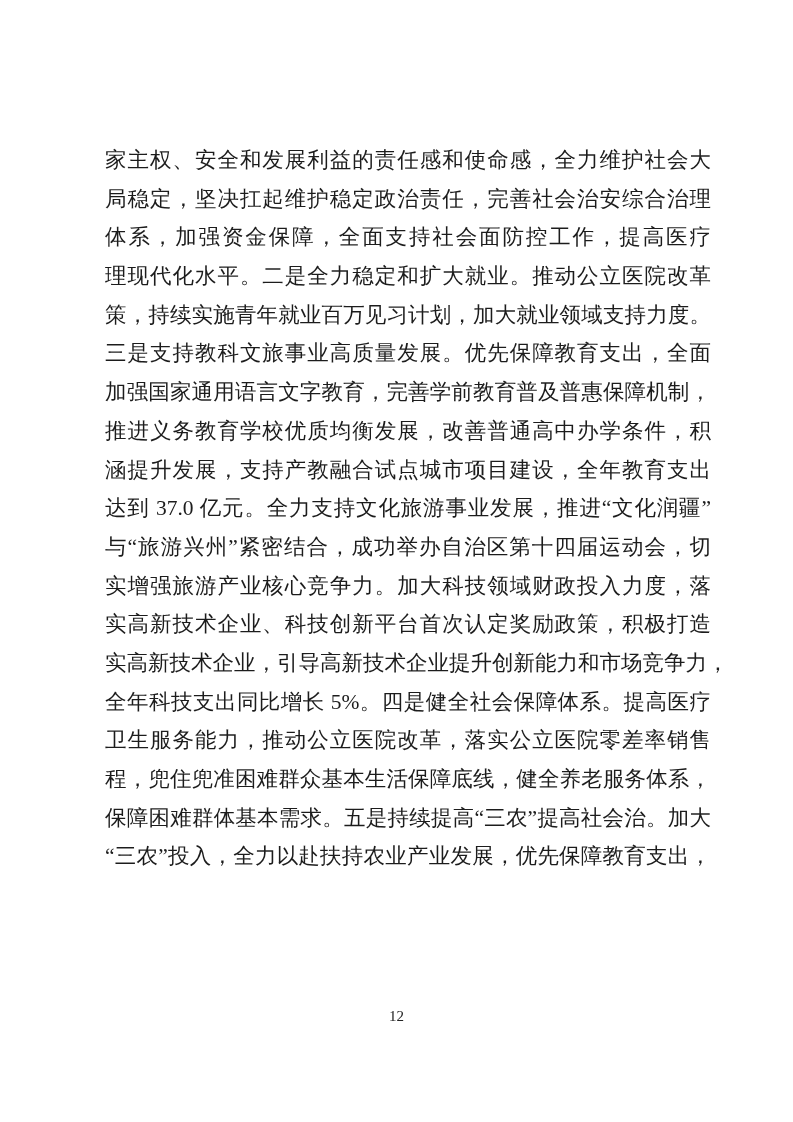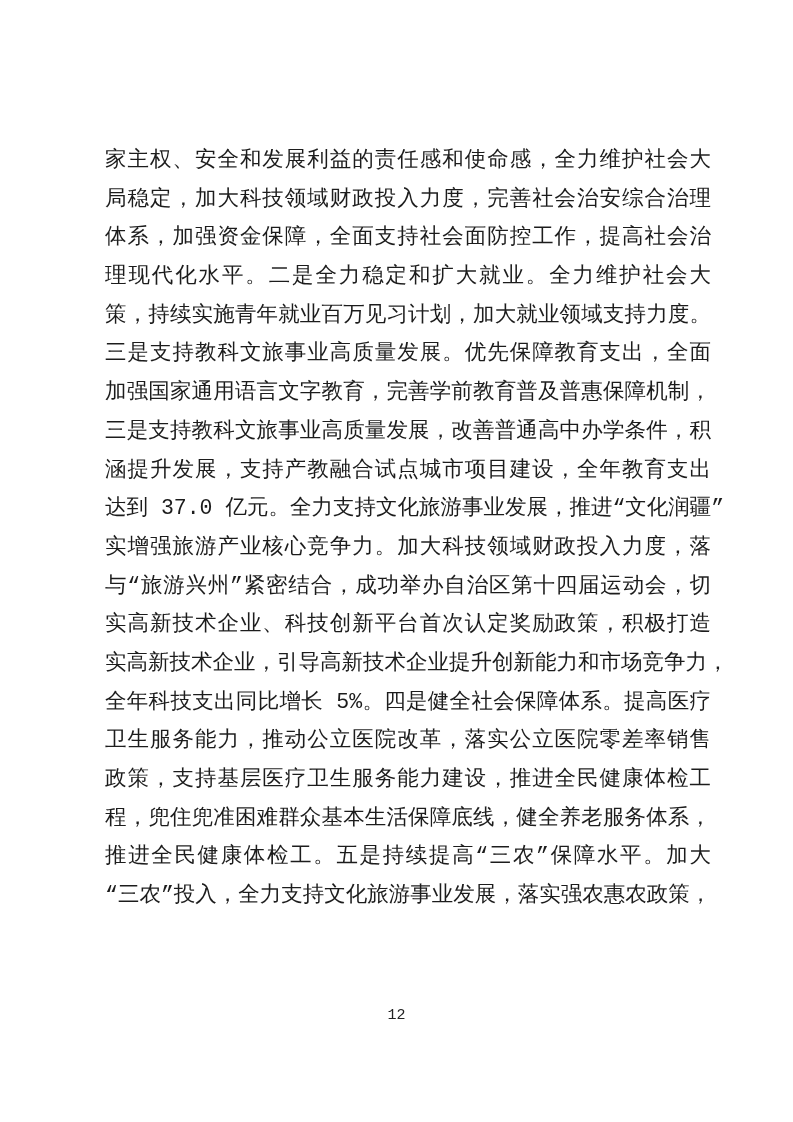--- a/index.html
+++ b/index.html
@@ -6,21 +6,21 @@
     margin: 0;
     padding: 0;
     background: #ffffff;
   }
   .page {
     position: relative;
     width: 793px;
     height: 1122px;
     background: #ffffff;
     overflow: hidden;
-    font-family: Liberation Mono, monospace;
+    font-family: Liberation Serif, serif;
     color: #1c1c1c;
   }
   .text-block {
     position: absolute;
     left: 105px;
     top: 141px;
     width: 606px;
   }
   .line {
     height: 38.7px;
@@ -42,34 +42,33 @@
     line-height: 22px;
     color: #222222;
   }
 </style>
 </head>
 <body>
 
 <div class="page">
   <div class="text-block">
     <div class="line">家主权、安全和发展利益的责任感和使命感，全力维护社会大</div>
-    <div class="line">局稳定，加大科技领域财政投入力度，完善社会治安综合治理</div>
-    <div class="line">体系，加强资金保障，全面支持社会面防控工作，提高社会治</div>
-    <div class="line">理现代化水平。二是全力稳定和扩大就业。全力维护社会大</div>
+    <div class="line">局稳定，坚决扛起维护稳定政治责任，完善社会治安综合治理</div>
+    <div class="line">体系，加强资金保障，全面支持社会面防控工作，提高医疗</div>
+    <div class="line">理现代化水平。二是全力稳定和扩大就业。推动公立医院改革</div>
     <div class="line">策，持续实施青年就业百万见习计划，加大就业领域支持力度。</div>
     <div class="line">三是支持教科文旅事业高质量发展。优先保障教育支出，全面</div>
     <div class="line">加强国家通用语言文字教育，完善学前教育普及普惠保障机制，</div>
-    <div class="line">三是支持教科文旅事业高质量发展，改善普通高中办学条件，积</div>
+    <div class="line">推进义务教育学校优质均衡发展，改善普通高中办学条件，积</div>
     <div class="line">涵提升发展，支持产教融合试点城市项目建设，全年教育支出</div>
     <div class="line">达到 37.0 亿元。全力支持文化旅游事业发展，推进“文化润疆”</div>
+    <div class="line">与“旅游兴州”紧密结合，成功举办自治区第十四届运动会，切</div>
     <div class="line">实增强旅游产业核心竞争力。加大科技领域财政投入力度，落</div>
-    <div class="line">与“旅游兴州”紧密结合，成功举办自治区第十四届运动会，切</div>
     <div class="line">实高新技术企业、科技创新平台首次认定奖励政策，积极打造</div>
     <div class="line">实高新技术企业，引导高新技术企业提升创新能力和市场竞争力，</div>
     <div class="line">全年科技支出同比增长 5%。四是健全社会保障体系。提高医疗</div>
     <div class="line">卫生服务能力，推动公立医院改革，落实公立医院零差率销售</div>
-    <div class="line">政策，支持基层医疗卫生服务能力建设，推进全民健康体检工</div>
     <div class="line">程，兜住兜准困难群众基本生活保障底线，健全养老服务体系，</div>
-    <div class="line">推进全民健康体检工。五是持续提高“三农”保障水平。加大</div>
-    <div class="line">“三农”投入，全力支持文化旅游事业发展，落实强农惠农政策，</div>
+    <div class="line">保障困难群体基本需求。五是持续提高“三农”提高社会治。加大</div>
+    <div class="line">“三农”投入，全力以赴扶持农业产业发展，优先保障教育支出，</div>
   </div>
   <div class="page-number">12</div>
 </div>
 
 </body></html>

